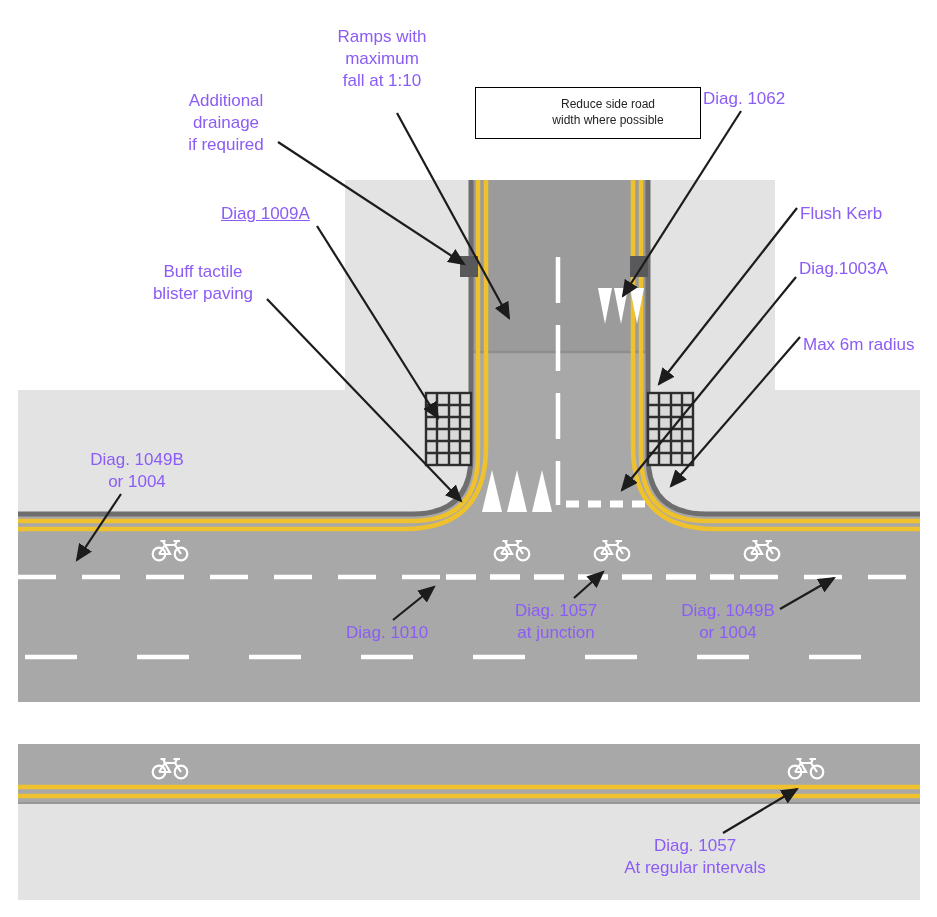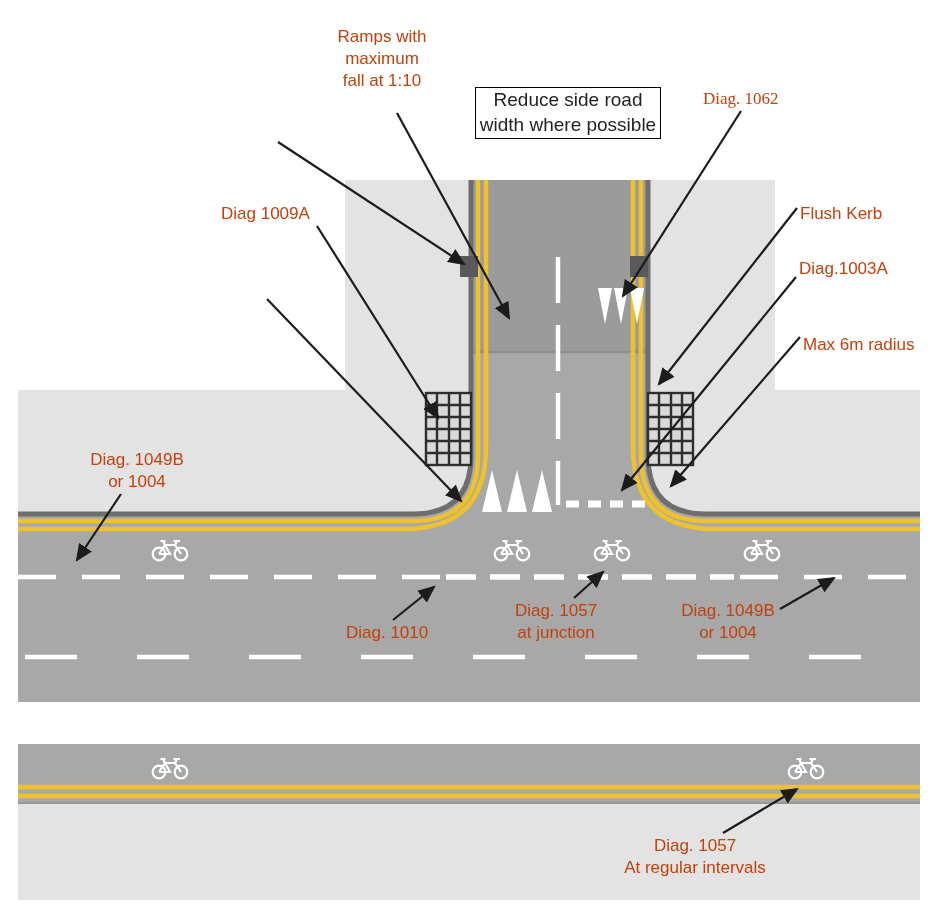--- a/index.html
+++ b/index.html
@@ -8,33 +8,34 @@
     width:937px;height:917px;
     background:#ffffff;
     font-family:"Liberation Sans", sans-serif;
     overflow:hidden;
   }
   .drawing{position:absolute;left:0;top:0;}
   .label{
     position:absolute;
     font-size:17px;
     line-height:1.3;
-    color:#c2410c;
+    color:#8b5cf6;
     white-space:pre-line;
   }
   .centered{text-align:center;}
   .note-box{
     position:absolute;
     left:475px;top:87px;width:184px;height:50px;
     background:#ffffff;
     border:1.6px solid #000;
     display:flex;align-items:center;justify-content:center;
     text-align:center;
-    font-size:19px;line-height:1.3;color:#262223;
+    font-size:12px;line-height:1.3;color:#262223;
     white-space:pre-line;
+    padding-left:40px;
   }
 </style>
 </head>
 <body>
 
 <div class="canvas">
 
   <svg class="drawing" width="937" height="917" viewBox="0 0 937 917">
     <defs>
       <marker id="ah" markerWidth="8" markerHeight="7" refX="7" refY="3.5" orient="auto">
@@ -121,26 +122,31 @@
       <line x1="393" y1="620" x2="434" y2="587" marker-end="url(#ah)"></line>
       <line x1="574" y1="598" x2="603" y2="572" marker-end="url(#ah)"></line>
       <line x1="780" y1="609" x2="834" y2="578" marker-end="url(#ah)"></line>
       <line x1="723" y1="833" x2="797" y2="789" marker-end="url(#ah)"></line>
     </g>
   </svg>
 
   <div class="label centered" style="left:312px;top:26px;width:140px;">Ramps with
 maximum
 fall at 1:10</div>
+  <div class="label centered" style="left:156px;top:90px;width:140px;">Additional
+drainage
+if required</div>
   <div class="note-box">Reduce side road
 width where possible</div>
-  <div class="label" style="left:703px;top:88px;font-family:Liberation Serif, serif;">Diag. 1062</div>
+  <div class="label" style="left:703px;top:88px;">Diag. 1062</div>
   <div class="label" style="left:800px;top:203px;">Flush Kerb</div>
-  <div class="label" style="left:221px;top:203px;">Diag 1009A</div>
+  <div class="label" style="left:221px;top:203px;text-decoration:underline;">Diag 1009A</div>
   <div class="label" style="left:799px;top:258px;">Diag.1003A</div>
+  <div class="label centered" style="left:133px;top:261px;width:140px;">Buff tactile
+blister paving</div>
   <div class="label" style="left:803px;top:334px;">Max 6m radius</div>
   <div class="label centered" style="left:67px;top:449px;width:140px;">Diag. 1049B
 or 1004</div>
   <div class="label" style="left:331px;top:622px;margin-left:15px;">Diag. 1010</div>
   <div class="label centered" style="left:486px;top:600px;width:140px;">Diag. 1057
 at junction</div>
   <div class="label centered" style="left:658px;top:600px;width:140px;">Diag. 1049B
 or 1004</div>
   <div class="label centered" style="left:595px;top:835px;width:200px;">Diag. 1057
 At regular intervals</div>

